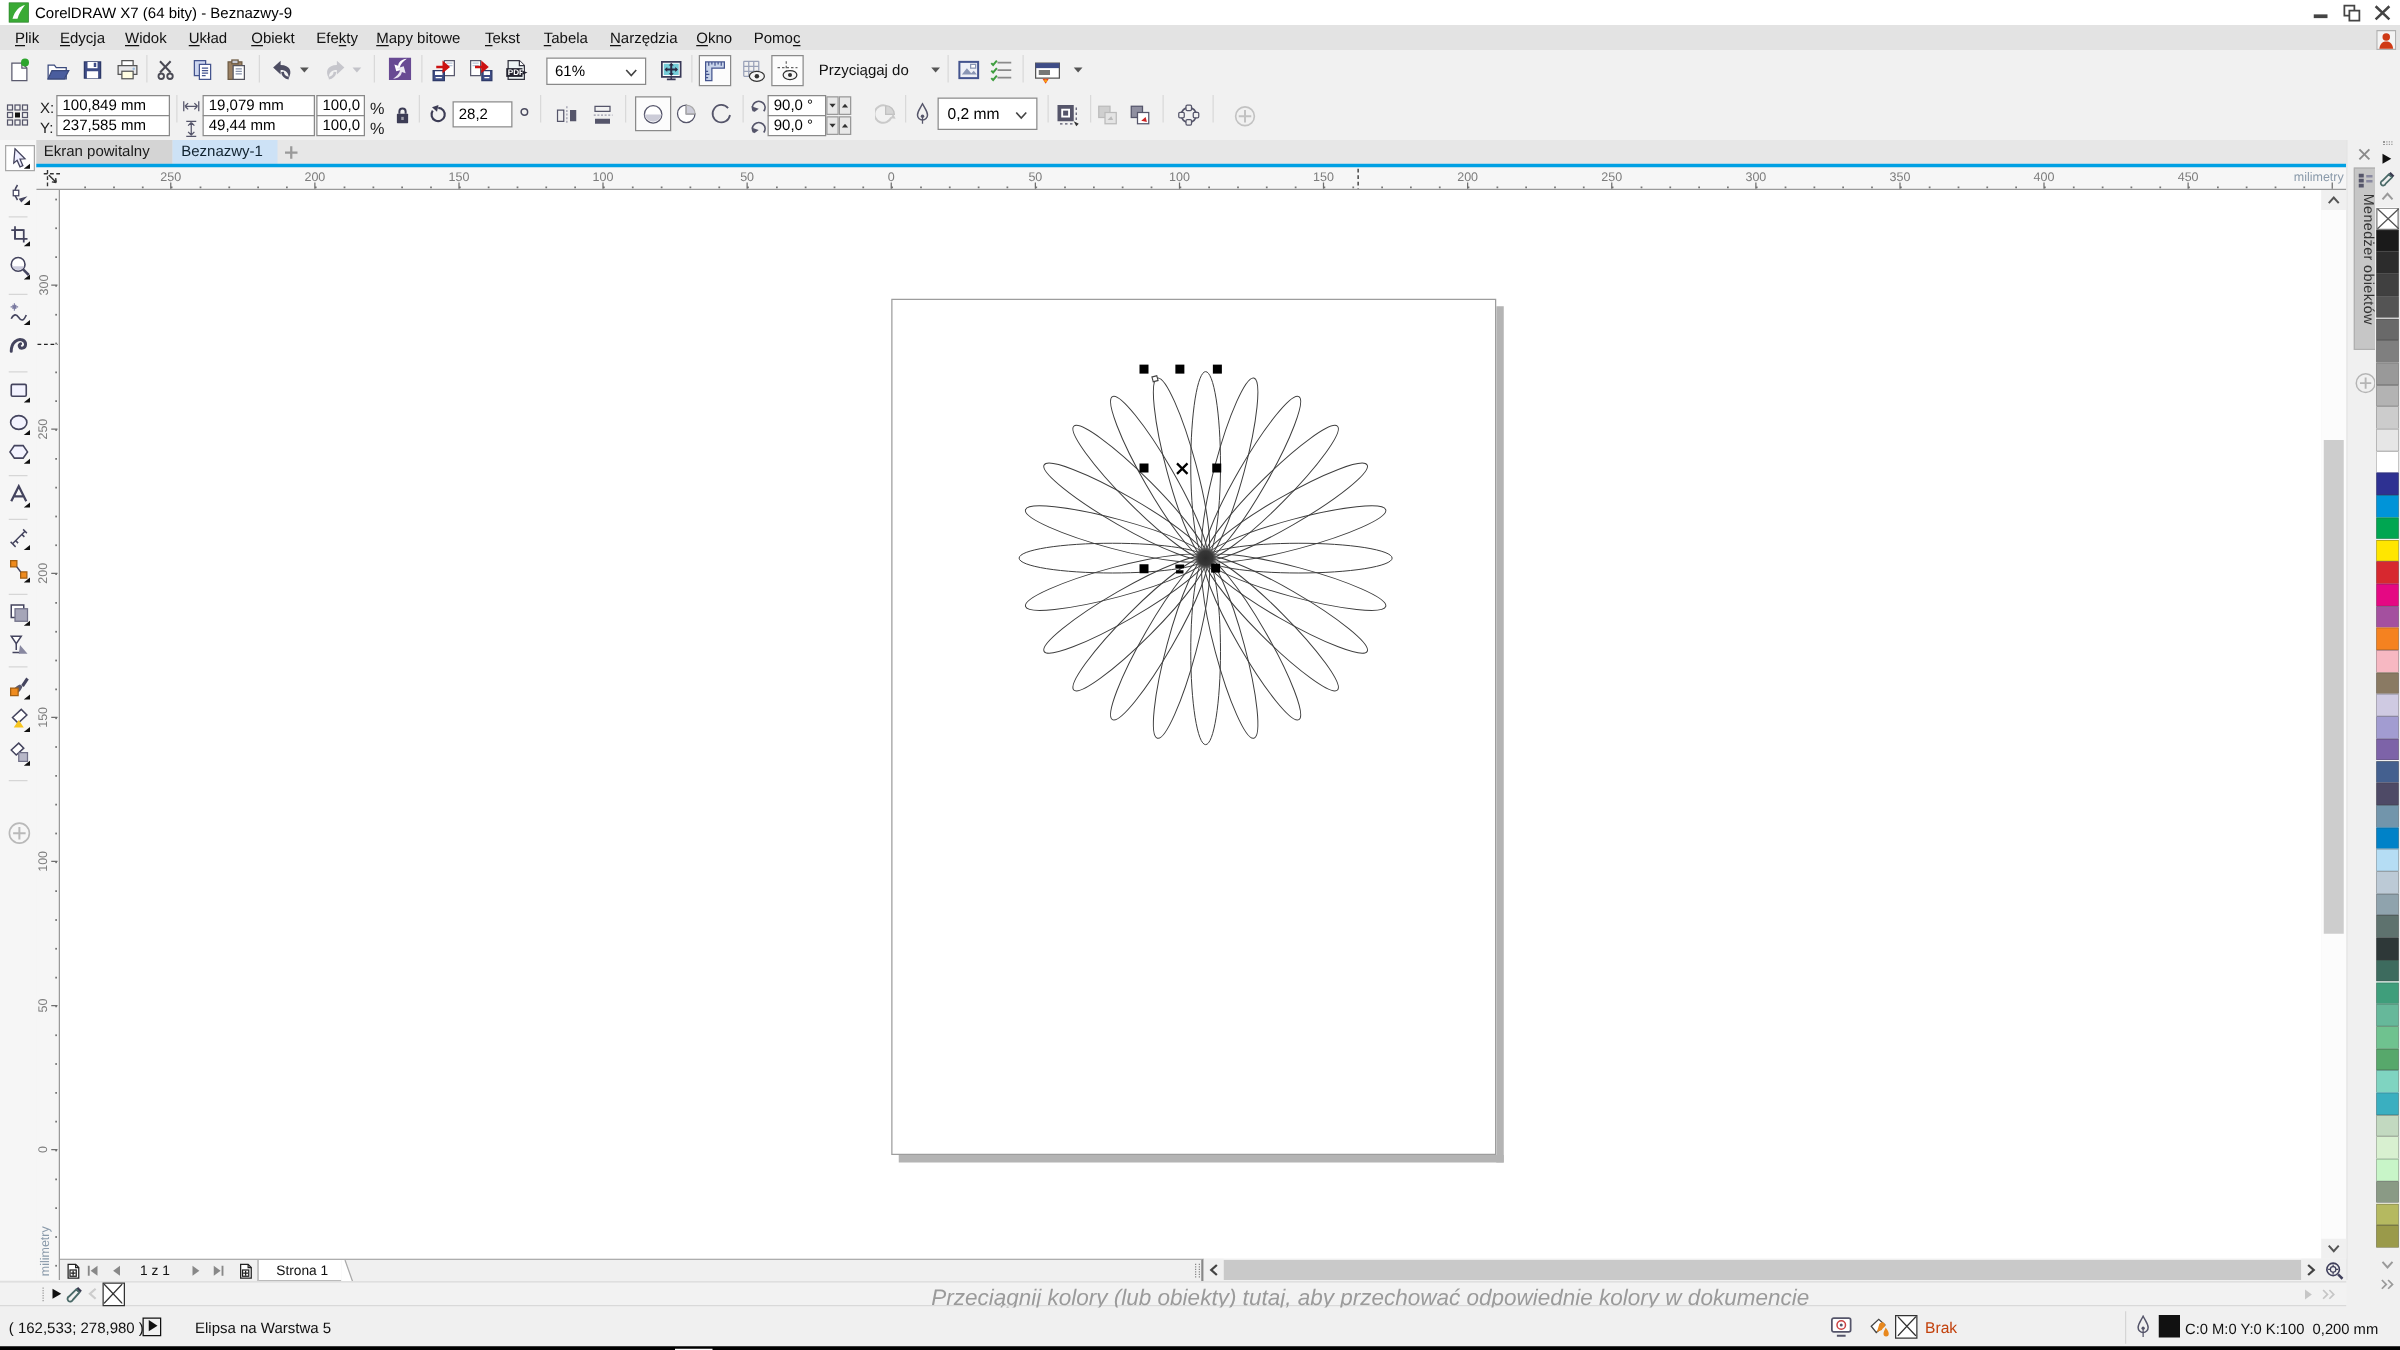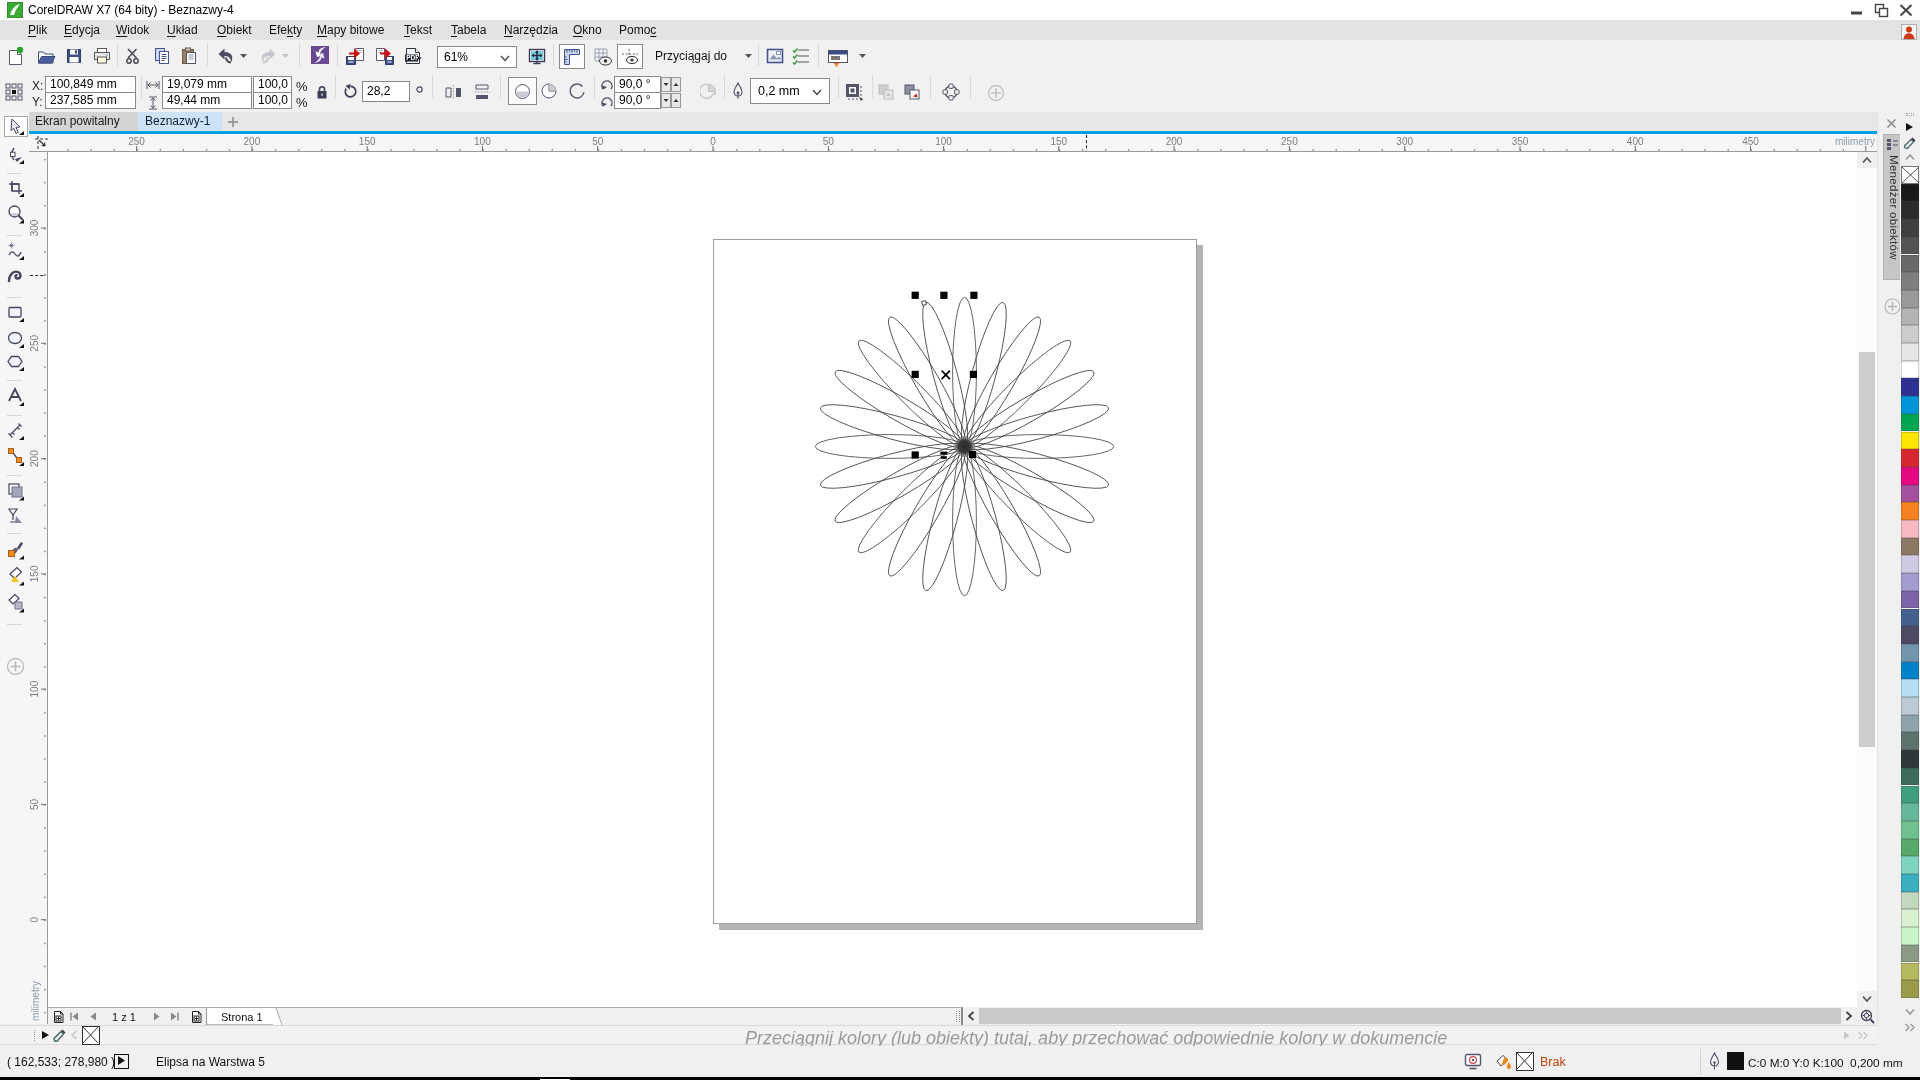--- a/index.html
+++ b/index.html
@@ -6,21 +6,21 @@
 html,body { width:1920px; height:1080px; overflow:hidden; }
 body { font-family:"Liberation Sans", sans-serif; font-size:12px; color:#1a1a1a; background:#f0f0f0; }
 #app { position:absolute; left:0; top:0; width:1920px; height:1080px; }
 .abs { position:absolute; }
 u { text-decoration:underline; text-underline-offset:2px; }
 
 #titlebar { left:0; top:0; width:1920px; height:20px; background:#ffffff; }
 #title-text { left:28px; top:3px; font-size:12px; color:#000; }
 
 #menubar { left:0; top:20px; width:1920px; height:20px; background:#e3e3e3; }
-.menu-item { position:absolute; top:3px; font-size:12px; color:#111;margin-left:16px; }
+.menu-item { position:absolute; top:3px; font-size:12px; color:#111; }
 
 #toolbar { left:0; top:40px; width:1920px; height:31px; background:#f1f1f1; }
 .tsep { position:absolute; top:4px; width:1px; height:22px; background:#d9d9d9; }
 
 #propbar { left:0; top:71px; width:1920px; height:41px; background:#f1f1f1; }
 .pinput { position:absolute; background:#fff; border:1px solid #898989; font-size:12px; color:#000; padding-left:4px; line-height:15px; }
 .plabel { position:absolute; font-size:12px; color:#222; }
 
 #tabrow { left:0; top:112px; width:1920px; height:19px; background:#e7e7e7; }
 #blueline { left:28px; top:131px; width:1849px; height:3px; background:#00a0e3; }
@@ -37,33 +37,33 @@
 #shadow-r { position:absolute; left:1149px; top:93px; width:6px; height:685px; background:#b4b4b4; }
 #shadow-b { position:absolute; left:671px; top:772px; width:484px; height:6px; background:#b4b4b4; }
 
 #vscroll { left:1857px; top:152px; width:20px; height:855px; background:#fcfcfc; }
 #docker { left:1877px; top:112px; width:23px; height:912px; background:#f0f0f0; border-left:1px solid #e2e2e2;}
 #palette { left:1900px; top:112px; width:20px; height:934px; background:#f0f0f0; }
 
 #navrow { left:48px; top:1007px; width:915px; height:18px; background:#f0f0f0; border-top:1px solid #adadad; border-right:2px solid #888; }
 #hscrollrow { left:963px; top:1007px; width:914px; height:18px; background:#f0f0f0; }
 #palrow { left:0; top:1025px; width:1877px; height:20px; background:#f2f2f2; border-top:1px solid #d9d9d9; border-bottom:1px solid #d9d9d9; }
-#statusbar { left:0; top:1046px; width:1920px; height:31px; background:#f0f0f0; }
+#statusbar { left:0; top:1046px; width:1920px; height:31px; background:#f0f0f0;text-align:right; }
 #blackbar { left:0; top:1077px; width:1920px; height:3px; background:#000; }
 </style>
 </head>
 <body>
 <div id="app">
   <div id="titlebar" class="abs">
     <svg class="abs" style="left:7px;top:2px" width="16" height="16" viewBox="0 0 16 16">
       <rect x="0" y="0" width="16" height="16" fill="#3aaa35"></rect>
       <rect x="0" y="0" width="16" height="16" fill="none" stroke="#2a7d28" stroke-width="1"></rect>
       <path d="M3,13 C5,6 9,3 13,2 C10,6 8,9 7,13 Z" fill="#fff"></path>
     </svg>
-    <div id="title-text" class="abs">CorelDRAW X7 (64 bity) - Beznazwy-4</div>
+    <div id="title-text" class="abs">CorelDRAW X7 (64 bity) - Beznazwy-9</div>
     <svg class="abs" style="left:1845px;top:0" width="75" height="20" viewBox="0 0 75 20">
       <rect x="6" y="11.5" width="11" height="3" fill="#444"></rect>
       <rect x="30.5" y="4.5" width="8" height="8" fill="none" stroke="#444" stroke-width="1.4"></rect>
       <rect x="34.5" y="8.5" width="8" height="8" fill="#fff" stroke="#444" stroke-width="1.4"></rect>
       <path d="M55.5 5 L66.5 15.5 M66.5 5 L55.5 15.5" stroke="#444" stroke-width="2" fill="none"></path>
     </svg>
   </div>
   <div id="menubar" class="abs">
     <div class="menu-item" style="left:12px"><u>P</u>lik</div>
     <div class="menu-item" style="left:48px"><u>E</u>dycja</div>

